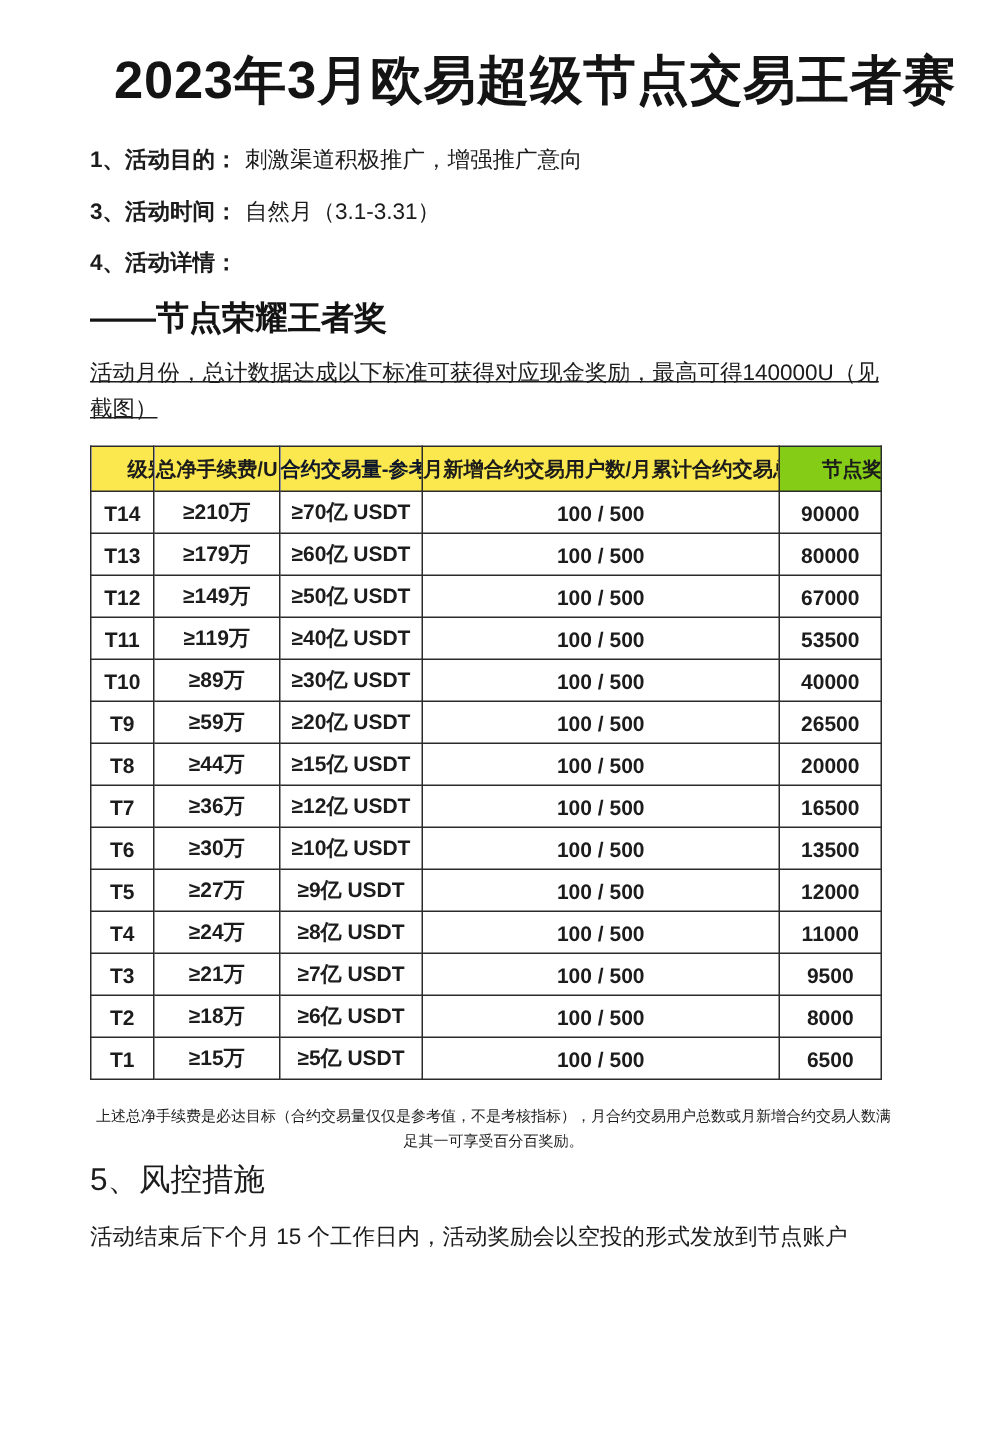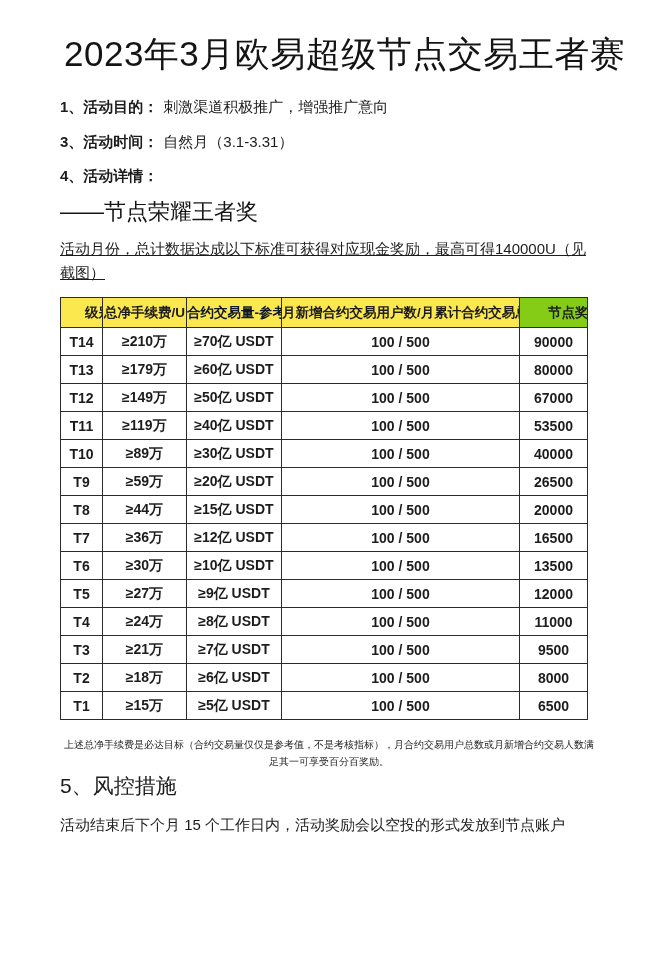--- a/index.html
+++ b/index.html
@@ -2,27 +2,27 @@
 <html><head>
 <meta charset="utf-8">
 <style>
   html,body { margin:0; padding:0; background:#ffffff; }
   body { font-family:"Liberation Sans","DejaVu Sans",sans-serif; color:#1c1c1c; }
   .page {
     width:660px; height:957px; box-sizing:border-box;
     padding:34px 62px 20px 60px; background:#ffffff; overflow:hidden;
   }
   .doc-title {
-    font-size:35px; line-height:1.15; font-weight:normal; color:#141414;
-    margin:0 0 20px 4px; letter-spacing:0.5px; white-space:nowrap;
+    font-size:35px; line-height:1.15; font-weight:bold; color:#141414;
+    margin:0 0 20px 16px; letter-spacing:0.5px; white-space:nowrap;
   }
   .intro-item { font-size:15px; line-height:1.75; margin:0 0 8px 0; }
   .intro-label { font-weight:bold; margin-right:5px; }
   .section-heading {
-    font-size:22px; font-weight:normal; color:#141414; margin:2px 0 10px 0;
+    font-size:22px; font-weight:bold; color:#141414; margin:2px 0 10px 0;
   }
   .section-desc { font-size:15px; line-height:1.6; margin:0 0 12px 0;text-decoration:underline; }
   table.tier-table {
     border-collapse:collapse; table-layout:fixed; width:527px;
   }
   .tier-table th, .tier-table td {
     border:1.5px solid #2b2b2b; text-align:center; vertical-align:middle;
     font-weight:bold; font-size:14px; padding:0; overflow:hidden;
     white-space:nowrap;
   }

